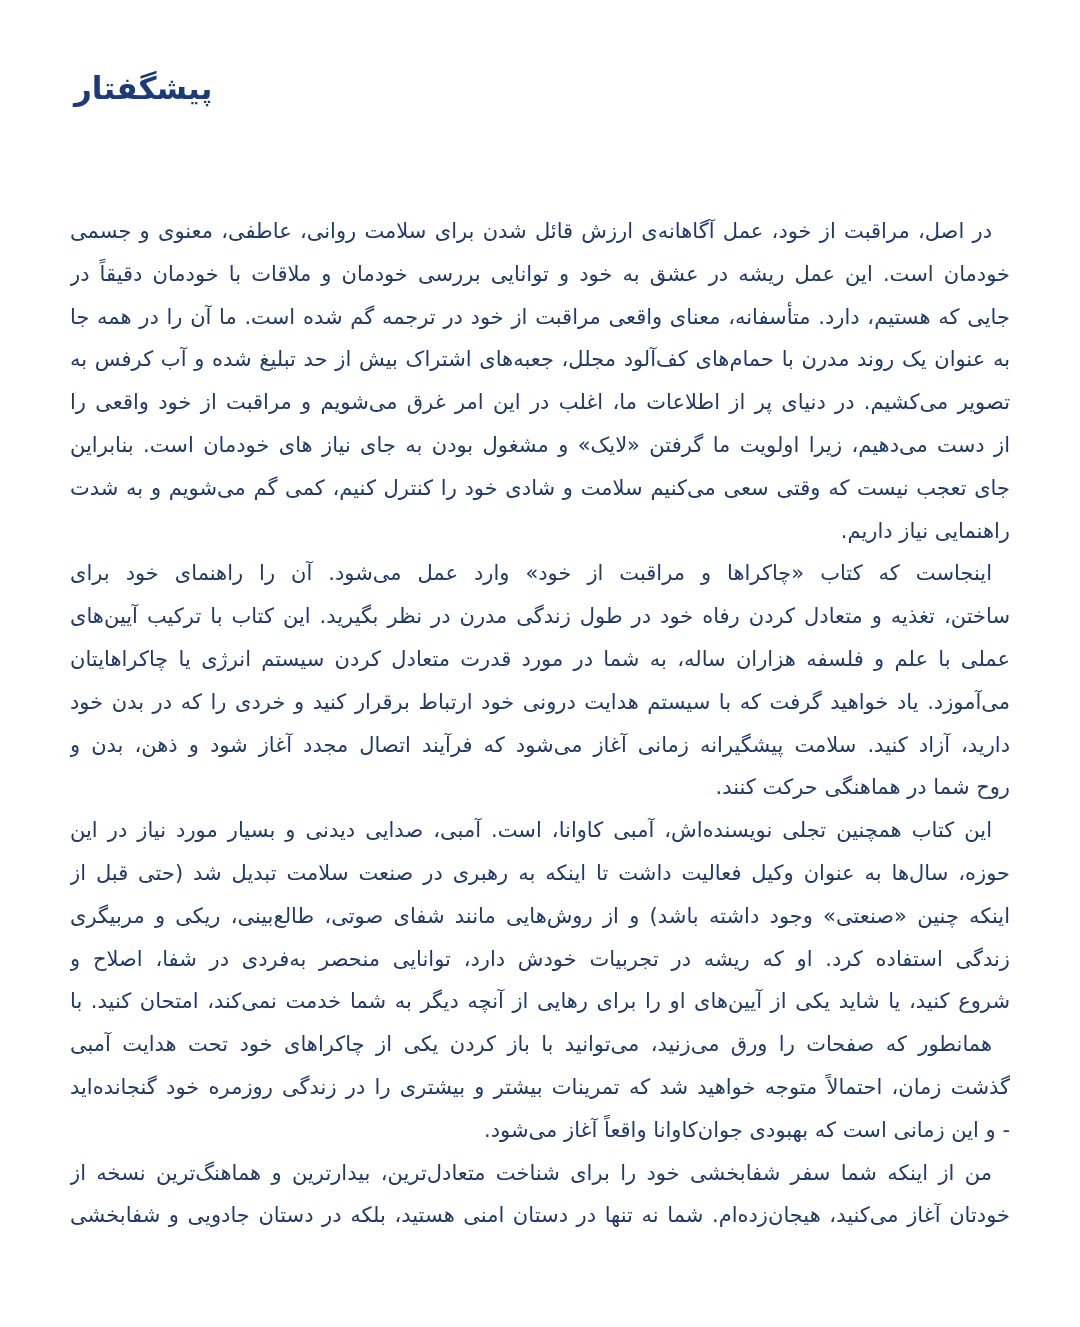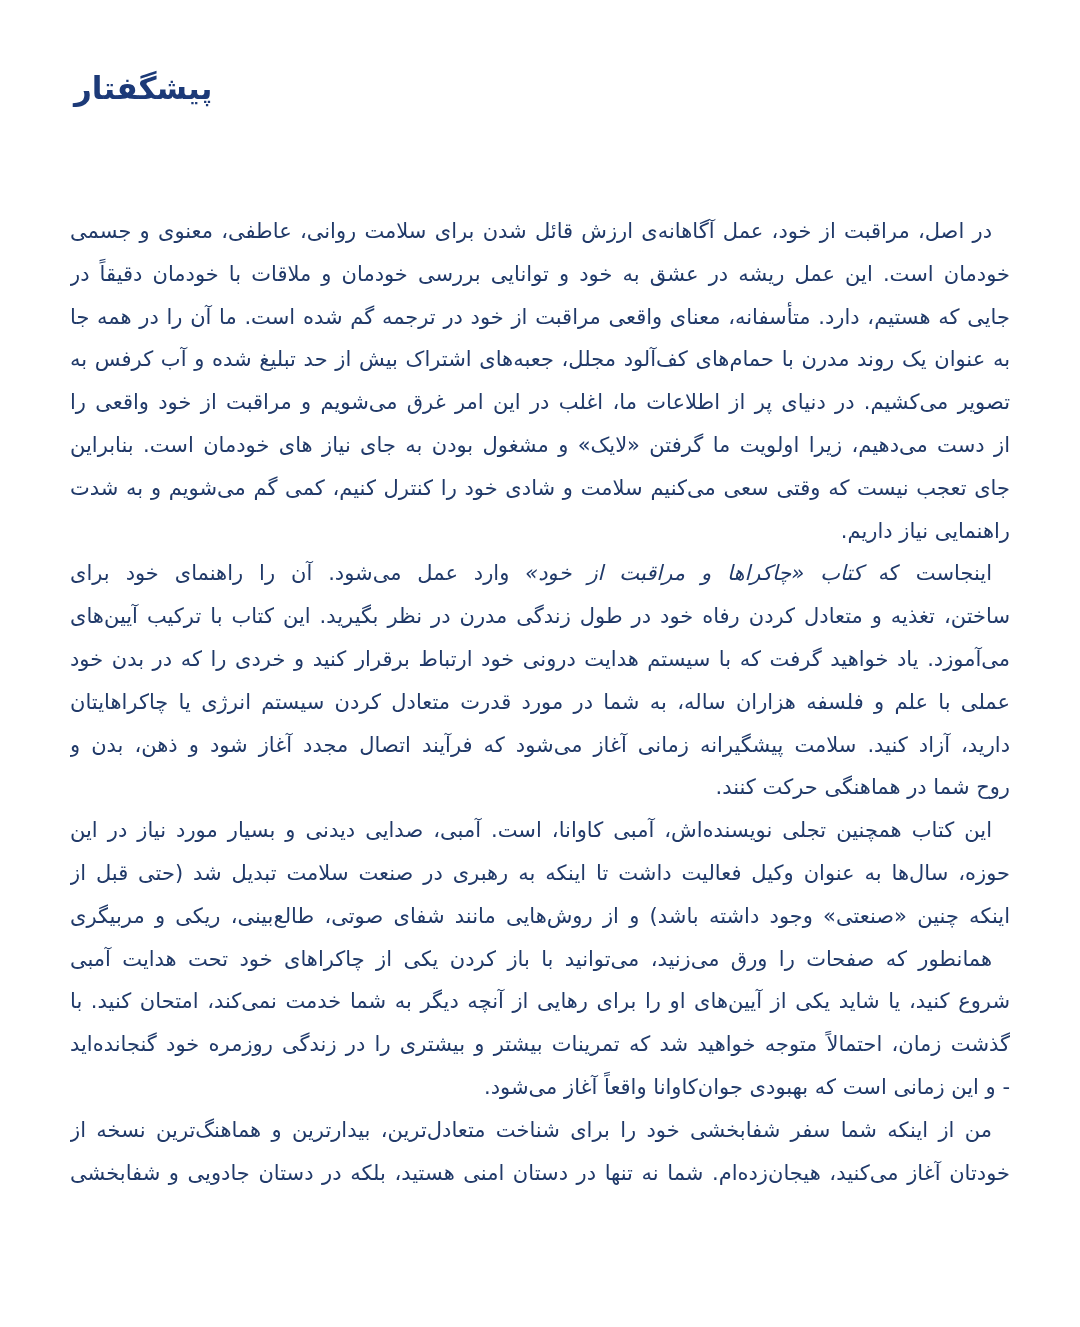--- a/index.html
+++ b/index.html
@@ -50,21 +50,20 @@
     white-space: normal;
   }
   .line.last {
     text-align-last: right;
     -moz-text-align-last: right;
   }
   .para .line.first {
     text-indent: 18px;
   }
   .italic {
-    font-style: italic;
   }
 </style>
 </head>
 <body>
 
 <div class="page">
   <div class="preface-title">پیشگفتار</div>
 
   <div class="body-text">
       <div class="para">
@@ -73,33 +72,34 @@
         <div class="line"><span>جایی که هستیم، دارد. متأسفانه، معنای واقعی مراقبت از خود در ترجمه گم شده است. ما آن را در همه جا</span></div>
         <div class="line"><span>به عنوان یک روند مدرن با حمام‌های کف‌آلود مجلل، جعبه‌های اشتراک بیش از حد تبلیغ شده و آب کرفس به</span></div>
         <div class="line"><span>تصویر می‌کشیم. در دنیای پر از اطلاعات ما، اغلب در این امر غرق می‌شویم و مراقبت از خود واقعی را</span></div>
         <div class="line"><span>از دست می‌دهیم، زیرا اولویت ما گرفتن «لایک» و مشغول بودن به جای نیاز های خودمان است. بنابراین</span></div>
         <div class="line"><span>جای تعجب نیست که وقتی سعی می‌کنیم سلامت و شادی خود را کنترل کنیم، کمی گم می‌شویم و به شدت به</span></div>
         <div class="line last"><span>راهنمایی نیاز داریم.</span></div>
       </div>
       <div class="para">
         <div class="line first"><span>اینجاست که </span><span class="italic">کتاب «چاکراها و مراقبت از خود»</span><span> وارد عمل می‌شود. آن را راهنمای خود برای</span></div>
         <div class="line"><span>ساختن، تغذیه و متعادل کردن رفاه خود در طول زندگی مدرن در نظر بگیرید. این کتاب با ترکیب آیین‌های</span></div>
+        <div class="line"><span>عملی با علم و فلسفه هزاران ساله، به شما در مورد قدرت متعادل کردن سیستم انرژی یا چاکراهایتان</span></div>
         <div class="line"><span>می‌آموزد. یاد خواهید گرفت که با سیستم هدایت درونی خود ارتباط برقرار کنید و خردی را که در بدن خود</span></div>
-        <div class="line"><span>عملی با علم و فلسفه هزاران ساله، به شما در مورد قدرت متعادل کردن سیستم انرژی یا چاکراهایتان</span></div>
         <div class="line"><span>دارید، آزاد کنید. سلامت پیشگیرانه زمانی آغاز می‌شود که فرآیند اتصال مجدد آغاز شود و ذهن، بدن و</span></div>
         <div class="line last"><span>روح شما در هماهنگی حرکت کنند.</span></div>
       </div>
       <div class="para">
         <div class="line first"><span>این کتاب همچنین تجلی نویسنده‌اش، آمبی کاوانا، است. آمبی، صدایی دیدنی و بسیار مورد نیاز در این</span></div>
         <div class="line"><span>حوزه، سال‌ها به عنوان وکیل فعالیت داشت تا اینکه به رهبری در صنعت سلامت تبدیل شد (حتی قبل از</span></div>
         <div class="line"><span>اینکه چنین «صنعتی» وجود داشته باشد) و از روش‌هایی مانند شفای صوتی، طالع‌بینی، ریکی و مربیگری</span></div>
+        <div class="line"><span>زندگی استفاده کرد. او که ریشه در تجربیات خودش دارد، توانایی منحصر به‌فردی در شفا، اصلاح و</span></div>
       </div>
       <div class="para">
+        <div class="line"><span>شروع کنید، یا شاید یکی از آیین‌های او را برای رهایی از آنچه دیگر به شما خدمت نمی‌کند، امتحان کنید. با</span></div>
         <div class="line first"><span>همانطور که صفحات را ورق می‌زنید، می‌توانید با باز کردن یکی از چاکراهای خود تحت هدایت آمبی</span></div>
-        <div class="line"><span>شروع کنید، یا شاید یکی از آیین‌های او را برای رهایی از آنچه دیگر به شما خدمت نمی‌کند، امتحان کنید. با</span></div>
         <div class="line"><span>گذشت زمان، احتمالاً متوجه خواهید شد که تمرینات بیشتر و بیشتری را در زندگی روزمره خود گنجانده‌اید</span></div>
         <div class="line last"><span>- و این زمانی است که بهبودی جوان‌کاوانا واقعاً آغاز می‌شود.</span></div>
       </div>
       <div class="para">
         <div class="line first"><span>من از اینکه شما سفر شفابخشی خود را برای شناخت متعادل‌ترین، بیدارترین و هماهنگ‌ترین نسخه از</span></div>
         <div class="line"><span>خودتان آغاز می‌کنید، هیجان‌زده‌ام. شما نه تنها در دستان امنی هستید، بلکه در دستان جادویی و شفابخشی</span></div>
       </div>
     </div>
 </div>
 

